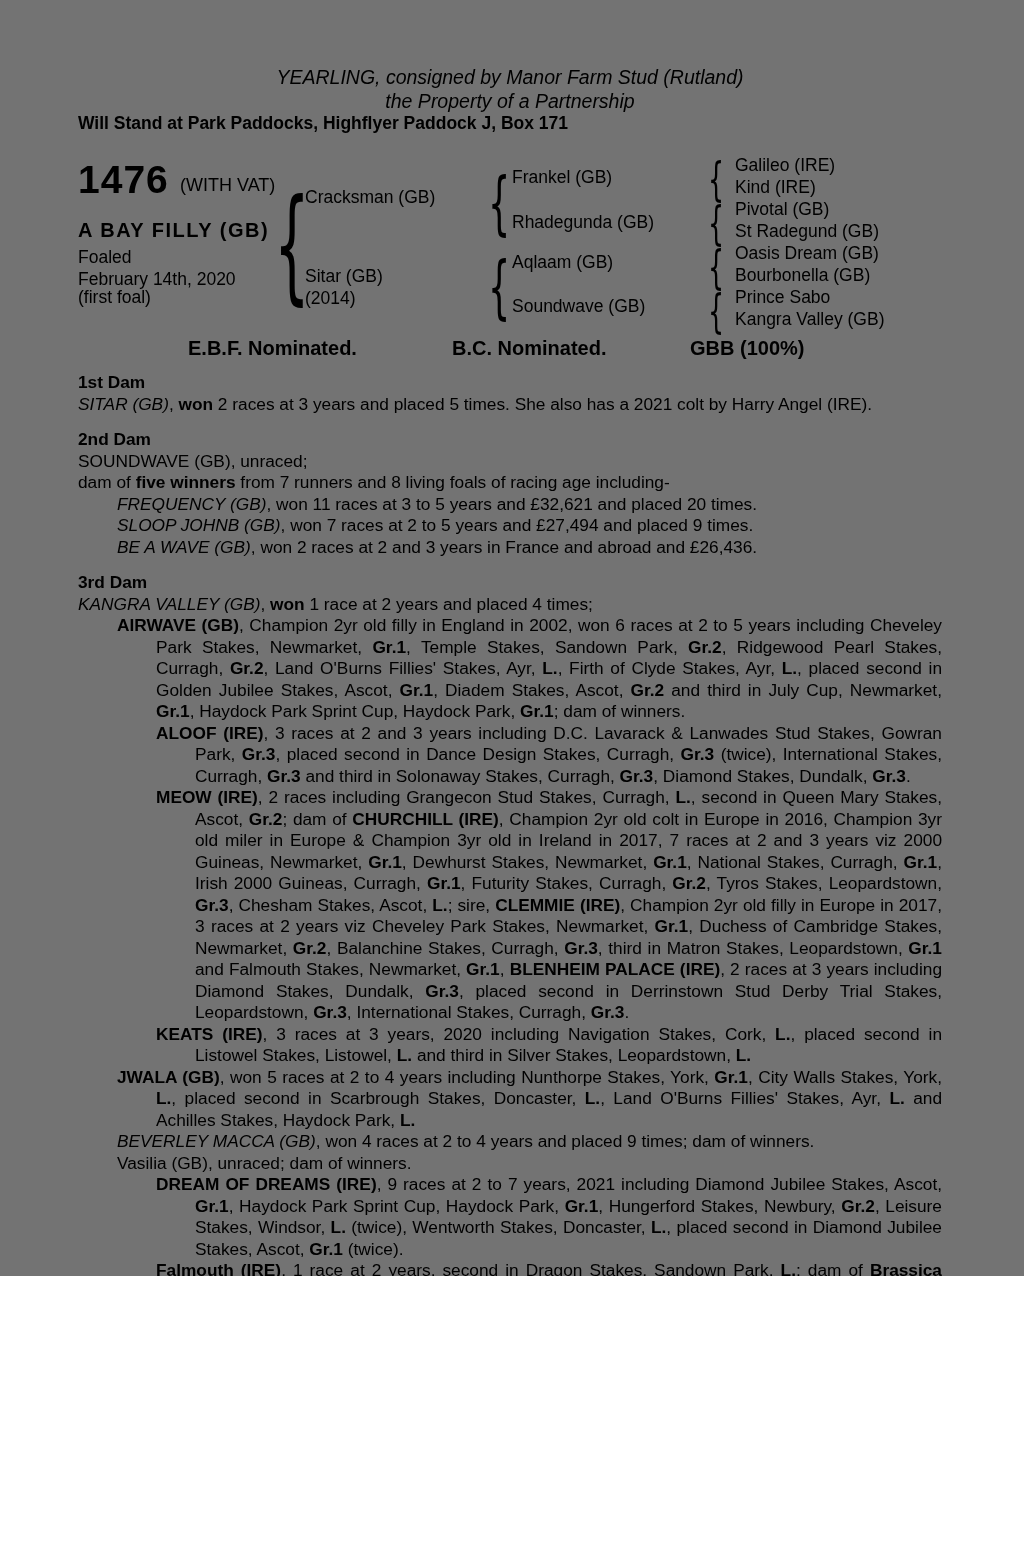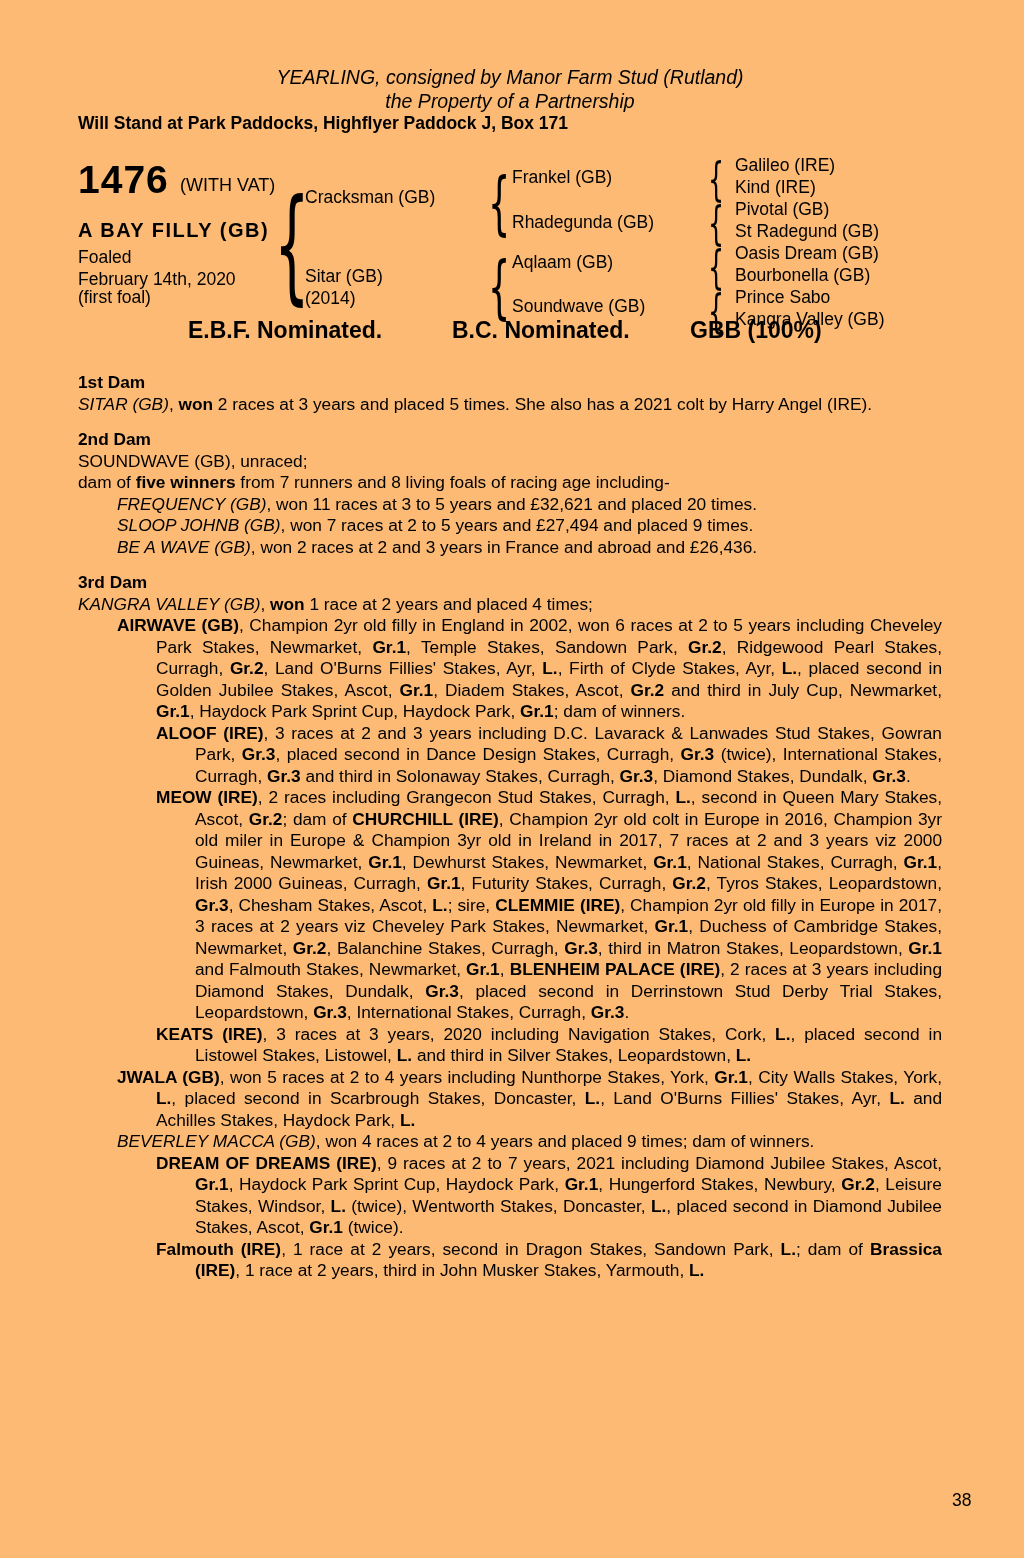--- a/index.html
+++ b/index.html
@@ -1,17 +1,17 @@
 <!DOCTYPE html>
 <html><head>
 <meta charset="utf-8">
 <style>
   html, body { margin:0; padding:0; background:#ffffff; }
   .page {
-    position:relative; width:1024px; height:1558px; background:#fdba74;
+    position:relative; width:1024px; height:1276px; background:#737373;
     font-family:"Liberation Sans", sans-serif; color:#000;
     overflow:hidden;
   }
   .content { position:absolute; left:78px; top:0; width:864px; }
 
   
   .hdr-it { position:absolute; left:0; width:864px; text-align:center;
             font-style:italic; font-size:19.5px; }
   .hdr-stand { position:absolute; left:0; top:113px; font-weight:bold; font-size:17.5px; }
 
@@ -22,21 +22,21 @@
   .lot-line { position:absolute; left:0; font-size:17.5px; }
 
   
   .ped { position:absolute; font-size:17.5px; white-space:nowrap; }
   .brace { position:absolute; font-family:"DejaVu Sans", sans-serif; line-height:1; transform-origin:left top; }
   .brace-big   { font-size:125px; transform:scale(0.45,1.0); }
   .brace-mid   { font-size:70px;  transform:scale(0.50,1.0); }
   .brace-small { font-size:46px;  transform:scale(0.55,1.0); }
 
   
-  .nom { position:absolute; top:317px; font-weight:bold; font-size:23px; }
+  .nom { position:absolute; top:337px; font-weight:bold; font-size:20px; }
 
   
   .sections { position:absolute; left:0; top:372px; width:864px; font-size:17.3px; line-height:21.5px; }
   .dam-heading { font-weight:bold; margin:14px 0 0 0; }
   .dam-heading:first-child { margin-top:0; }
   .para { margin:0; text-align:justify; }
   .indent-0 { padding-left:39px;  text-indent:-39px; }
   .indent-1 { padding-left:78px;  text-indent:-39px; }
   .indent-2 { padding-left:117px; text-indent:-39px; }
   .b { font-weight:bold; }
@@ -101,20 +101,21 @@
         <p class="para indent-1"><span class="i">SLOOP JOHNB (GB)</span><span>, won 7 races at 2 to 5 years and £27,494 and placed 9 times.</span></p>
         <p class="para indent-1"><span class="i">BE A WAVE (GB)</span><span>, won 2 races at 2 and 3 years in France and abroad and £26,436.</span></p>
         <div class="dam-heading">3rd Dam</div>
         <p class="para indent-0"><span class="i">KANGRA VALLEY (GB)</span><span>, </span><span class="b">won</span><span> 1 race at 2 years and placed 4 times;</span></p>
         <p class="para indent-1"><span class="b">AIRWAVE (GB)</span><span>, Champion 2yr old filly in England in 2002, won 6 races at 2 to 5 years including Cheveley Park Stakes, Newmarket, </span><span class="b">Gr.1</span><span>, Temple Stakes, Sandown Park, </span><span class="b">Gr.2</span><span>, Ridgewood Pearl Stakes, Curragh, </span><span class="b">Gr.2</span><span>, Land O'Burns Fillies' Stakes, Ayr, </span><span class="b">L.</span><span>, Firth of Clyde Stakes, Ayr, </span><span class="b">L.</span><span>, placed second in Golden Jubilee Stakes, Ascot, </span><span class="b">Gr.1</span><span>, Diadem Stakes, Ascot, </span><span class="b">Gr.2</span><span> and third in July Cup, Newmarket, </span><span class="b">Gr.1</span><span>, Haydock Park Sprint Cup, Haydock Park, </span><span class="b">Gr.1</span><span>; dam of winners.</span></p>
         <p class="para indent-2"><span class="b">ALOOF (IRE)</span><span>, 3 races at 2 and 3 years including D.C. Lavarack &amp; Lanwades Stud Stakes, Gowran Park, </span><span class="b">Gr.3</span><span>, placed second in Dance Design Stakes, Curragh, </span><span class="b">Gr.3</span><span> (twice), International Stakes, Curragh, </span><span class="b">Gr.3</span><span> and third in Solonaway Stakes, Curragh, </span><span class="b">Gr.3</span><span>, Diamond Stakes, Dundalk, </span><span class="b">Gr.3</span><span>.</span></p>
         <p class="para indent-2"><span class="b">MEOW (IRE)</span><span>, 2 races including Grangecon Stud Stakes, Curragh, </span><span class="b">L.</span><span>, second in Queen Mary Stakes, Ascot, </span><span class="b">Gr.2</span><span>; dam of </span><span class="b">CHURCHILL (IRE)</span><span>, Champion 2yr old colt in Europe in 2016, Champion 3yr old miler in Europe &amp; Champion 3yr old in Ireland in 2017, 7 races at 2 and 3 years viz 2000 Guineas, Newmarket, </span><span class="b">Gr.1</span><span>, Dewhurst Stakes, Newmarket, </span><span class="b">Gr.1</span><span>, National Stakes, Curragh, </span><span class="b">Gr.1</span><span>, Irish 2000 Guineas, Curragh, </span><span class="b">Gr.1</span><span>, Futurity Stakes, Curragh, </span><span class="b">Gr.2</span><span>, Tyros Stakes, Leopardstown, </span><span class="b">Gr.3</span><span>, Chesham Stakes, Ascot, </span><span class="b">L.</span><span>; sire, </span><span class="b">CLEMMIE (IRE)</span><span>, Champion 2yr old filly in Europe in 2017, 3 races at 2 years viz Cheveley Park Stakes, Newmarket, </span><span class="b">Gr.1</span><span>, Duchess of Cambridge Stakes, Newmarket, </span><span class="b">Gr.2</span><span>, Balanchine Stakes, Curragh, </span><span class="b">Gr.3</span><span>, third in Matron Stakes, Leopardstown, </span><span class="b">Gr.1</span><span> and Falmouth Stakes, Newmarket, </span><span class="b">Gr.1</span><span>, </span><span class="b">BLENHEIM PALACE (IRE)</span><span>, 2 races at 3 years including Diamond Stakes, Dundalk, </span><span class="b">Gr.3</span><span>, placed second in Derrinstown Stud Derby Trial Stakes, Leopardstown, </span><span class="b">Gr.3</span><span>, International Stakes, Curragh, </span><span class="b">Gr.3</span><span>.</span></p>
         <p class="para indent-2"><span class="b">KEATS (IRE)</span><span>, 3 races at 3 years, 2020 including Navigation Stakes, Cork, </span><span class="b">L.</span><span>, placed second in Listowel Stakes, Listowel, </span><span class="b">L.</span><span> and third in Silver Stakes, Leopardstown, </span><span class="b">L.</span></p>
         <p class="para indent-1"><span class="b">JWALA (GB)</span><span>, won 5 races at 2 to 4 years including Nunthorpe Stakes, York, </span><span class="b">Gr.1</span><span>, City Walls Stakes, York, </span><span class="b">L.</span><span>, placed second in Scarbrough Stakes, Doncaster, </span><span class="b">L.</span><span>, Land O'Burns Fillies' Stakes, Ayr, </span><span class="b">L.</span><span> and Achilles Stakes, Haydock Park, </span><span class="b">L.</span></p>
         <p class="para indent-1"><span class="i">BEVERLEY MACCA (GB)</span><span>, won 4 races at 2 to 4 years and placed 9 times; dam of winners.</span></p>
+        <p class="para indent-1"><span>Vasilia (GB), unraced; dam of winners.</span></p>
         <p class="para indent-2"><span class="b">DREAM OF DREAMS (IRE)</span><span>, 9 races at 2 to 7 years, 2021 including Diamond Jubilee Stakes, Ascot, </span><span class="b">Gr.1</span><span>, Haydock Park Sprint Cup, Haydock Park, </span><span class="b">Gr.1</span><span>, Hungerford Stakes, Newbury, </span><span class="b">Gr.2</span><span>, Leisure Stakes, Windsor, </span><span class="b">L.</span><span> (twice), Wentworth Stakes, Doncaster, </span><span class="b">L.</span><span>, placed second in Diamond Jubilee Stakes, Ascot, </span><span class="b">Gr.1</span><span> (twice).</span></p>
         <p class="para indent-2"><span class="b">Falmouth (IRE)</span><span>, 1 race at 2 years, second in Dragon Stakes, Sandown Park, </span><span class="b">L.</span><span>; dam of </span><span class="b">Brassica (IRE)</span><span>, 1 race at 2 years, third in John Musker Stakes, Yarmouth, </span><span class="b">L.</span></p>
       </div>
 
   </div>
 
   <div class="page-number">38</div>
 </div>
 
 </body></html>

